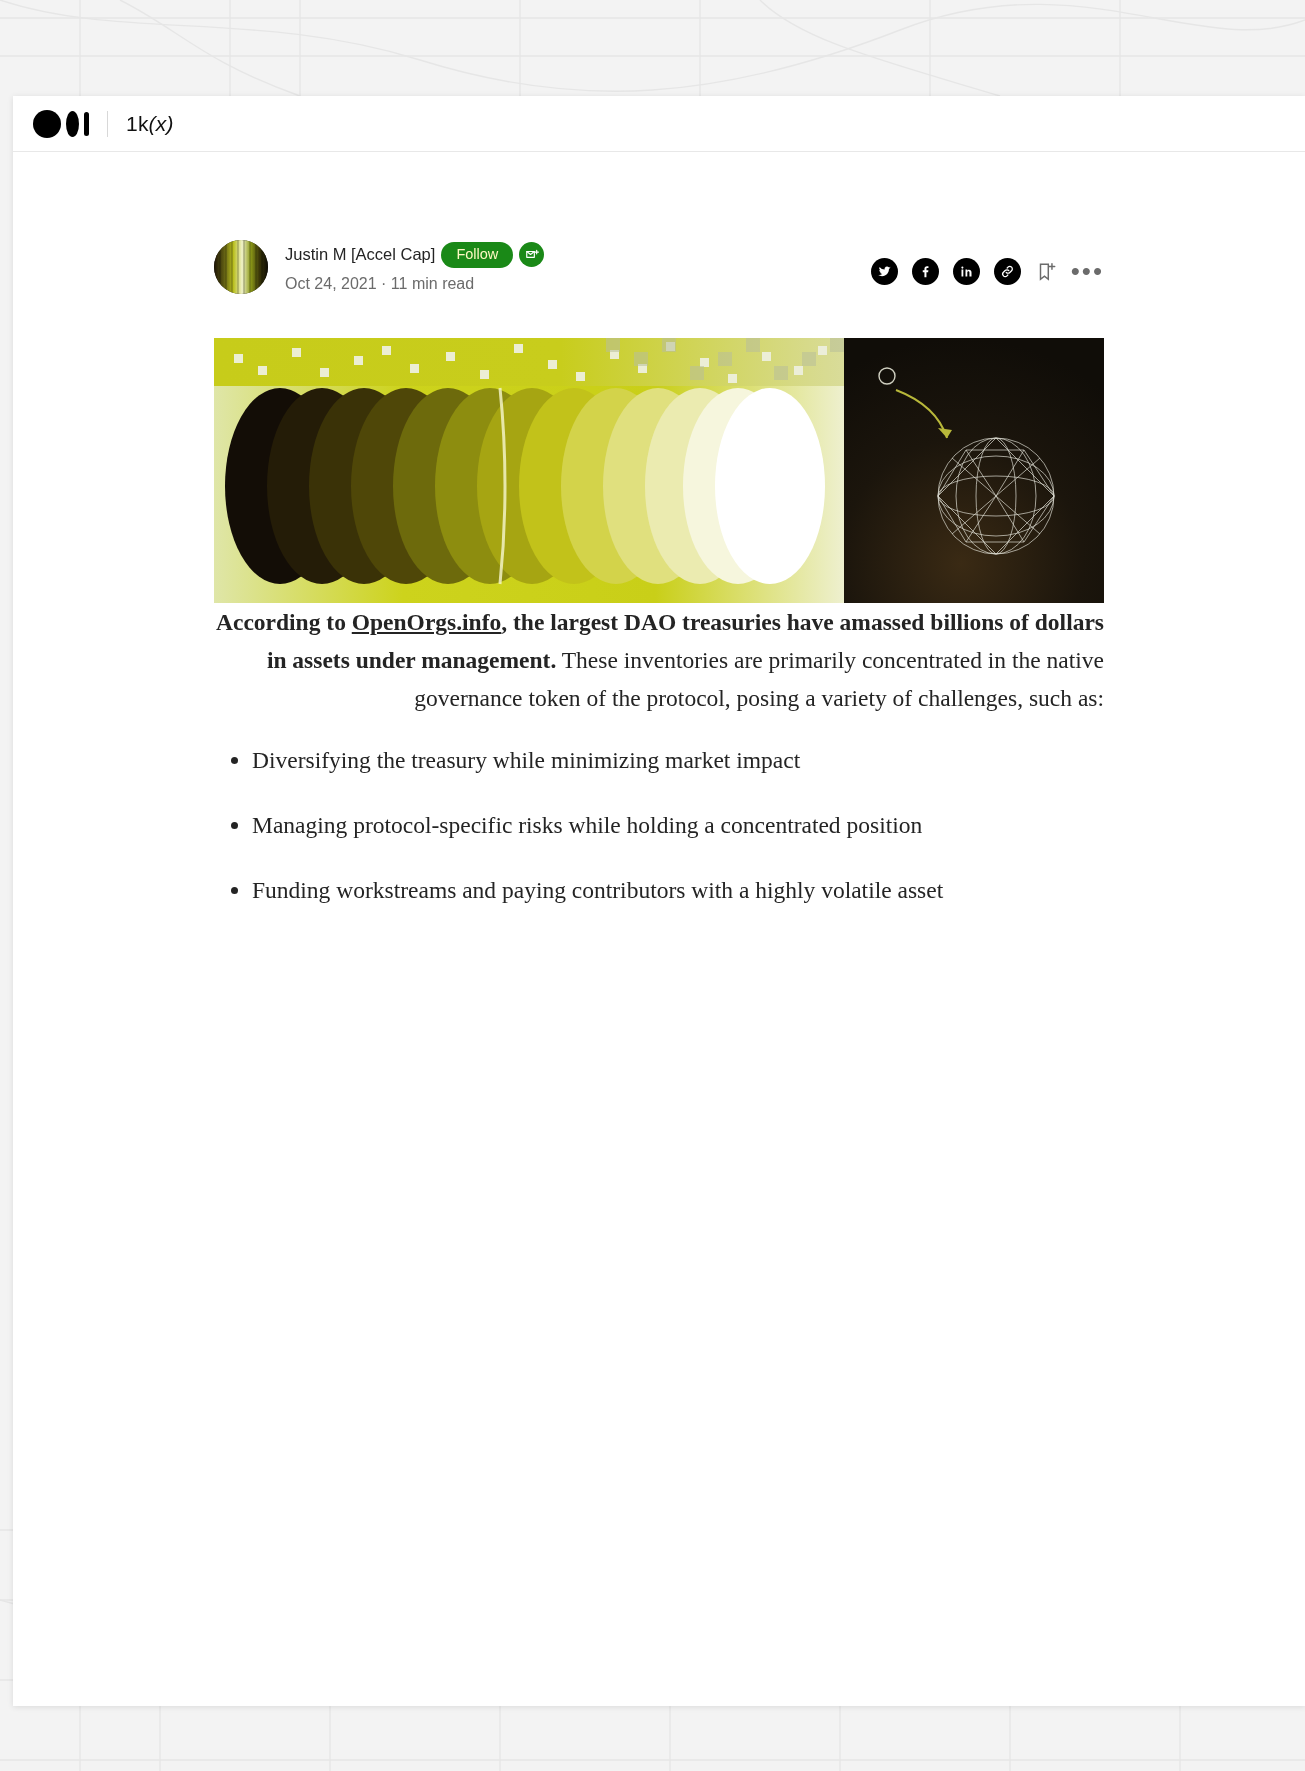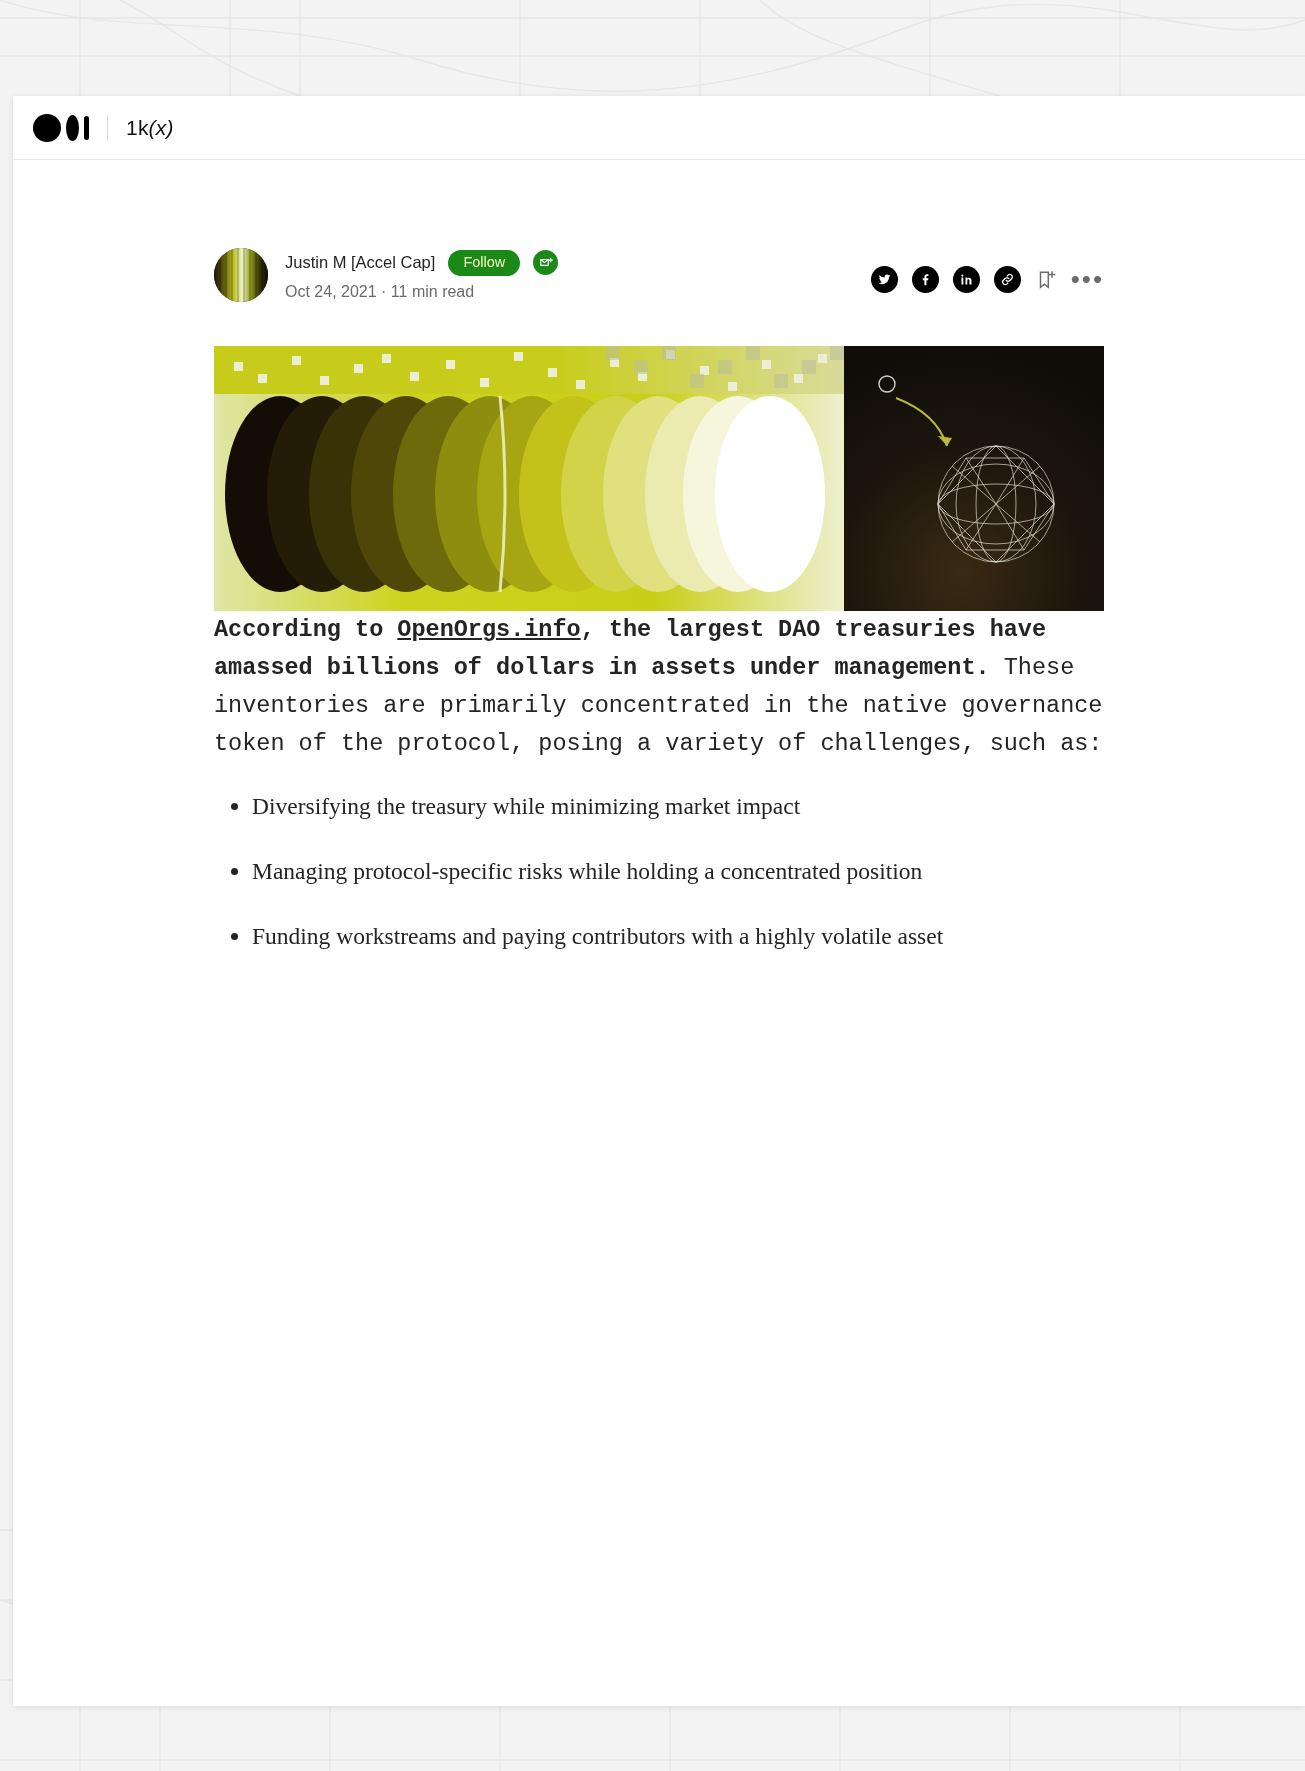--- a/index.html
+++ b/index.html
@@ -30,21 +30,21 @@
     top: 96px;
     width: 1292px;
     height: 1610px;
     background: #ffffff;
     box-shadow: 0 1px 6px rgba(0,0,0,0.10);
     overflow: hidden;
   }
 
   
   .topbar {
-    height: 64px;
+    height: 56px;
     border-bottom: 1px solid #e8e8e8;
     display: flex;
     align-items: center;
     padding-left: 20px;
     box-sizing: border-box;
     background: #fff;
   }
   .logo {
     display: flex;
     align-items: center;
@@ -106,21 +106,21 @@
     flex: none;
     background: #222;
     overflow: hidden;
     position: relative;
   }
   .avatar .stripes { position: absolute; inset: 0; }
   .meta-col { padding-top: 2px; }
   .meta-row1 {
     display: flex;
     align-items: center;
-    gap: 13px;
+    gap: 6px;
   }
   .author {
     font-size: 16.5px;
     color: #242424;
   }
   .follow-btn {
     background: #1a8917;
     color: #fef9c3;
     border: none;
     border-radius: 20px;
@@ -178,25 +178,26 @@
   
   h2.section {
     font-family: "Liberation Sans", sans-serif;
     font-size: 30px;
     font-weight: 700;
     color: #1a1a1a;
     margin: 52px 0 16px 0;
     letter-spacing: -0.3px;
   }
   p.body {
-    font-family: Liberation Mono, monospace;
+    font-family: Liberation Serif, serif;
     font-size: 23.5px;
     line-height: 1.62;
     color: #242424;
     margin: 0 0 10px 0;
+    text-align: right;
   }
   p.body b { font-weight: 700; }
   p.body a {
     color: #242424;
     text-decoration: underline;
     font-weight: 700;
   }
   ul.bullets {
     font-family: "Liberation Serif", serif;
     font-size: 23.5px;

